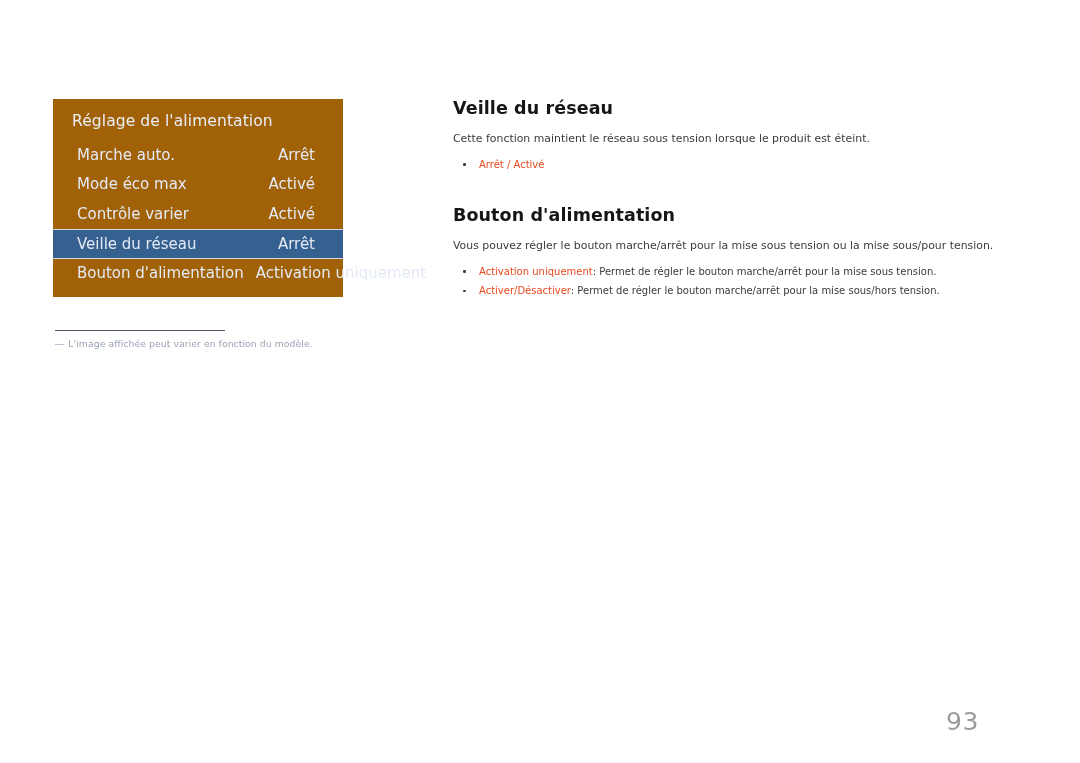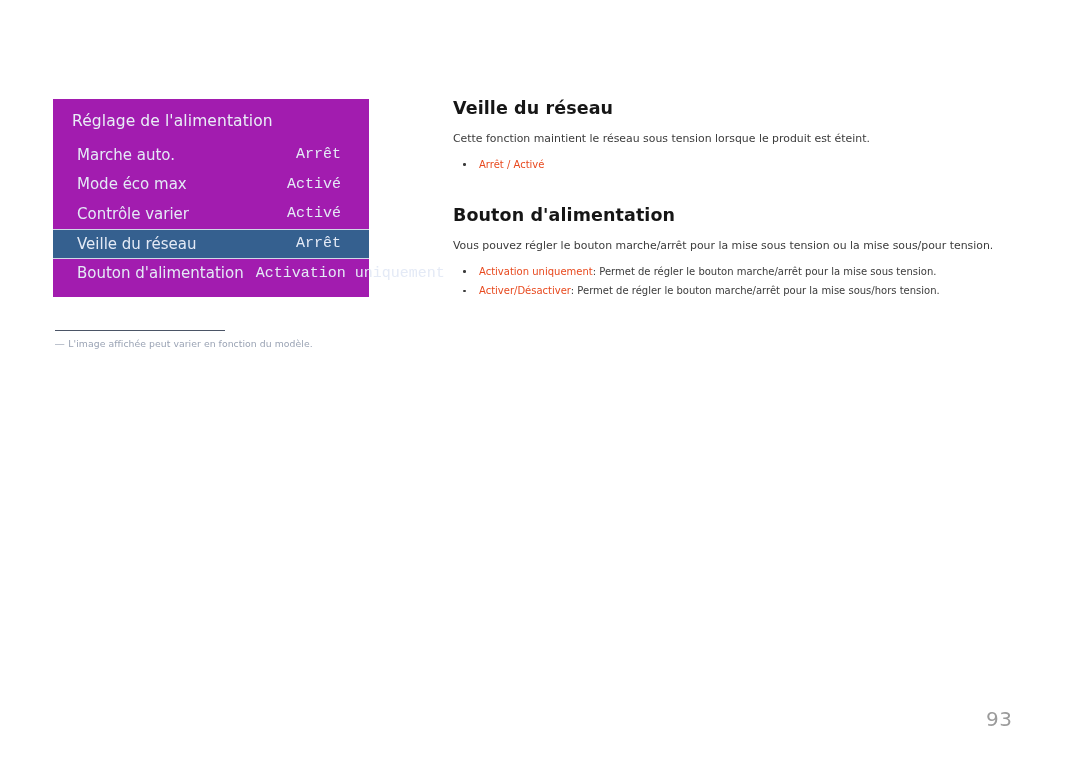--- a/index.html
+++ b/index.html
@@ -14,22 +14,22 @@
     position: relative;
     overflow: hidden;
     -webkit-font-smoothing: antialiased;
   }
 
   
   .osd-panel {
     position: absolute;
     left: 53px;
     top: 99px;
-    width: 316px;
-    background: #a21caf;
+    width: 290px;
+    background: #a16207;
     box-sizing: border-box;
     padding-bottom: 9px;
   }
   .osd-title {
     font-size: 15.5px;
     color: #e9eef7;
     padding: 13px 0 10px 19px;
     letter-spacing: .1px;
     font-weight: 400;
   }
@@ -43,21 +43,20 @@
     font-size: 15px;
     color: #e4eaf6;
   }
   .osd-row .lbl {
     flex: 0 0 auto;
     white-space: nowrap;
   }
   .osd-row .val {
     margin-left: auto;
     white-space: nowrap;
-    font-family: Liberation Mono, monospace;
   }
   .osd-row.highlight {
     background: #35608f;
     border-top: 1px solid #cfd8e6;
     border-bottom: 1px solid #cfd8e6;
     height: 30px;
   }
   .osd-row.wide .val {
     margin-left: 12px;
   }
@@ -132,23 +131,23 @@
     background: #3b3b3b;
     border-radius: 50%;
   }
   .opt {
     color: #e8491e;
   }
 
   
   .page-number {
     position: absolute;
-    left: 986px;
+    left: 946px;
     top: 707px;
-    font-size: 20px;
+    font-size: 25px;
     color: #9b9b9b;
     letter-spacing: .5px;
   }
 </style>
 </head>
 <body>
 
 <div class="osd-panel">
   <div class="osd-title">Réglage de l'alimentation</div>
   <div id="osd-rows">

